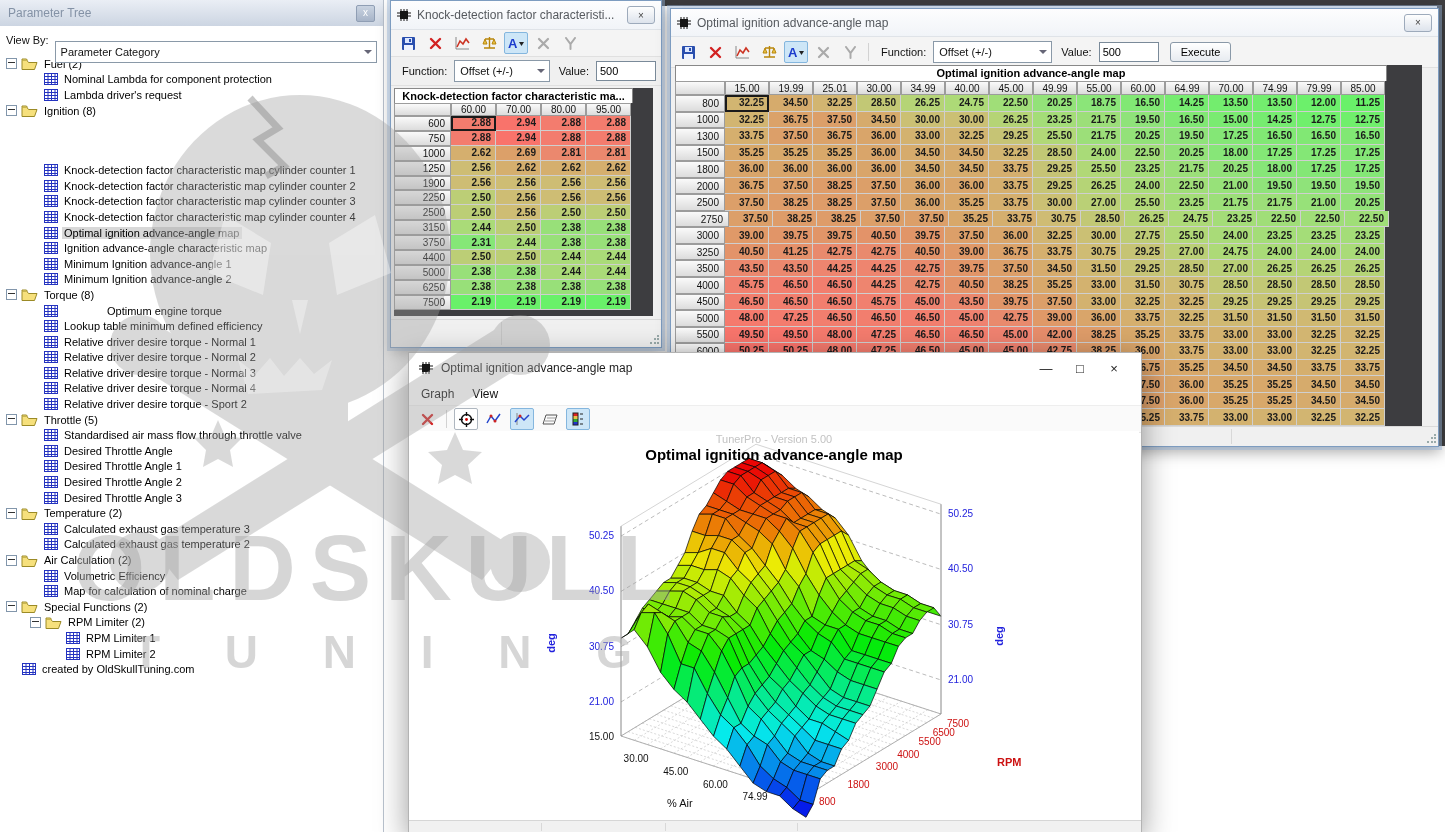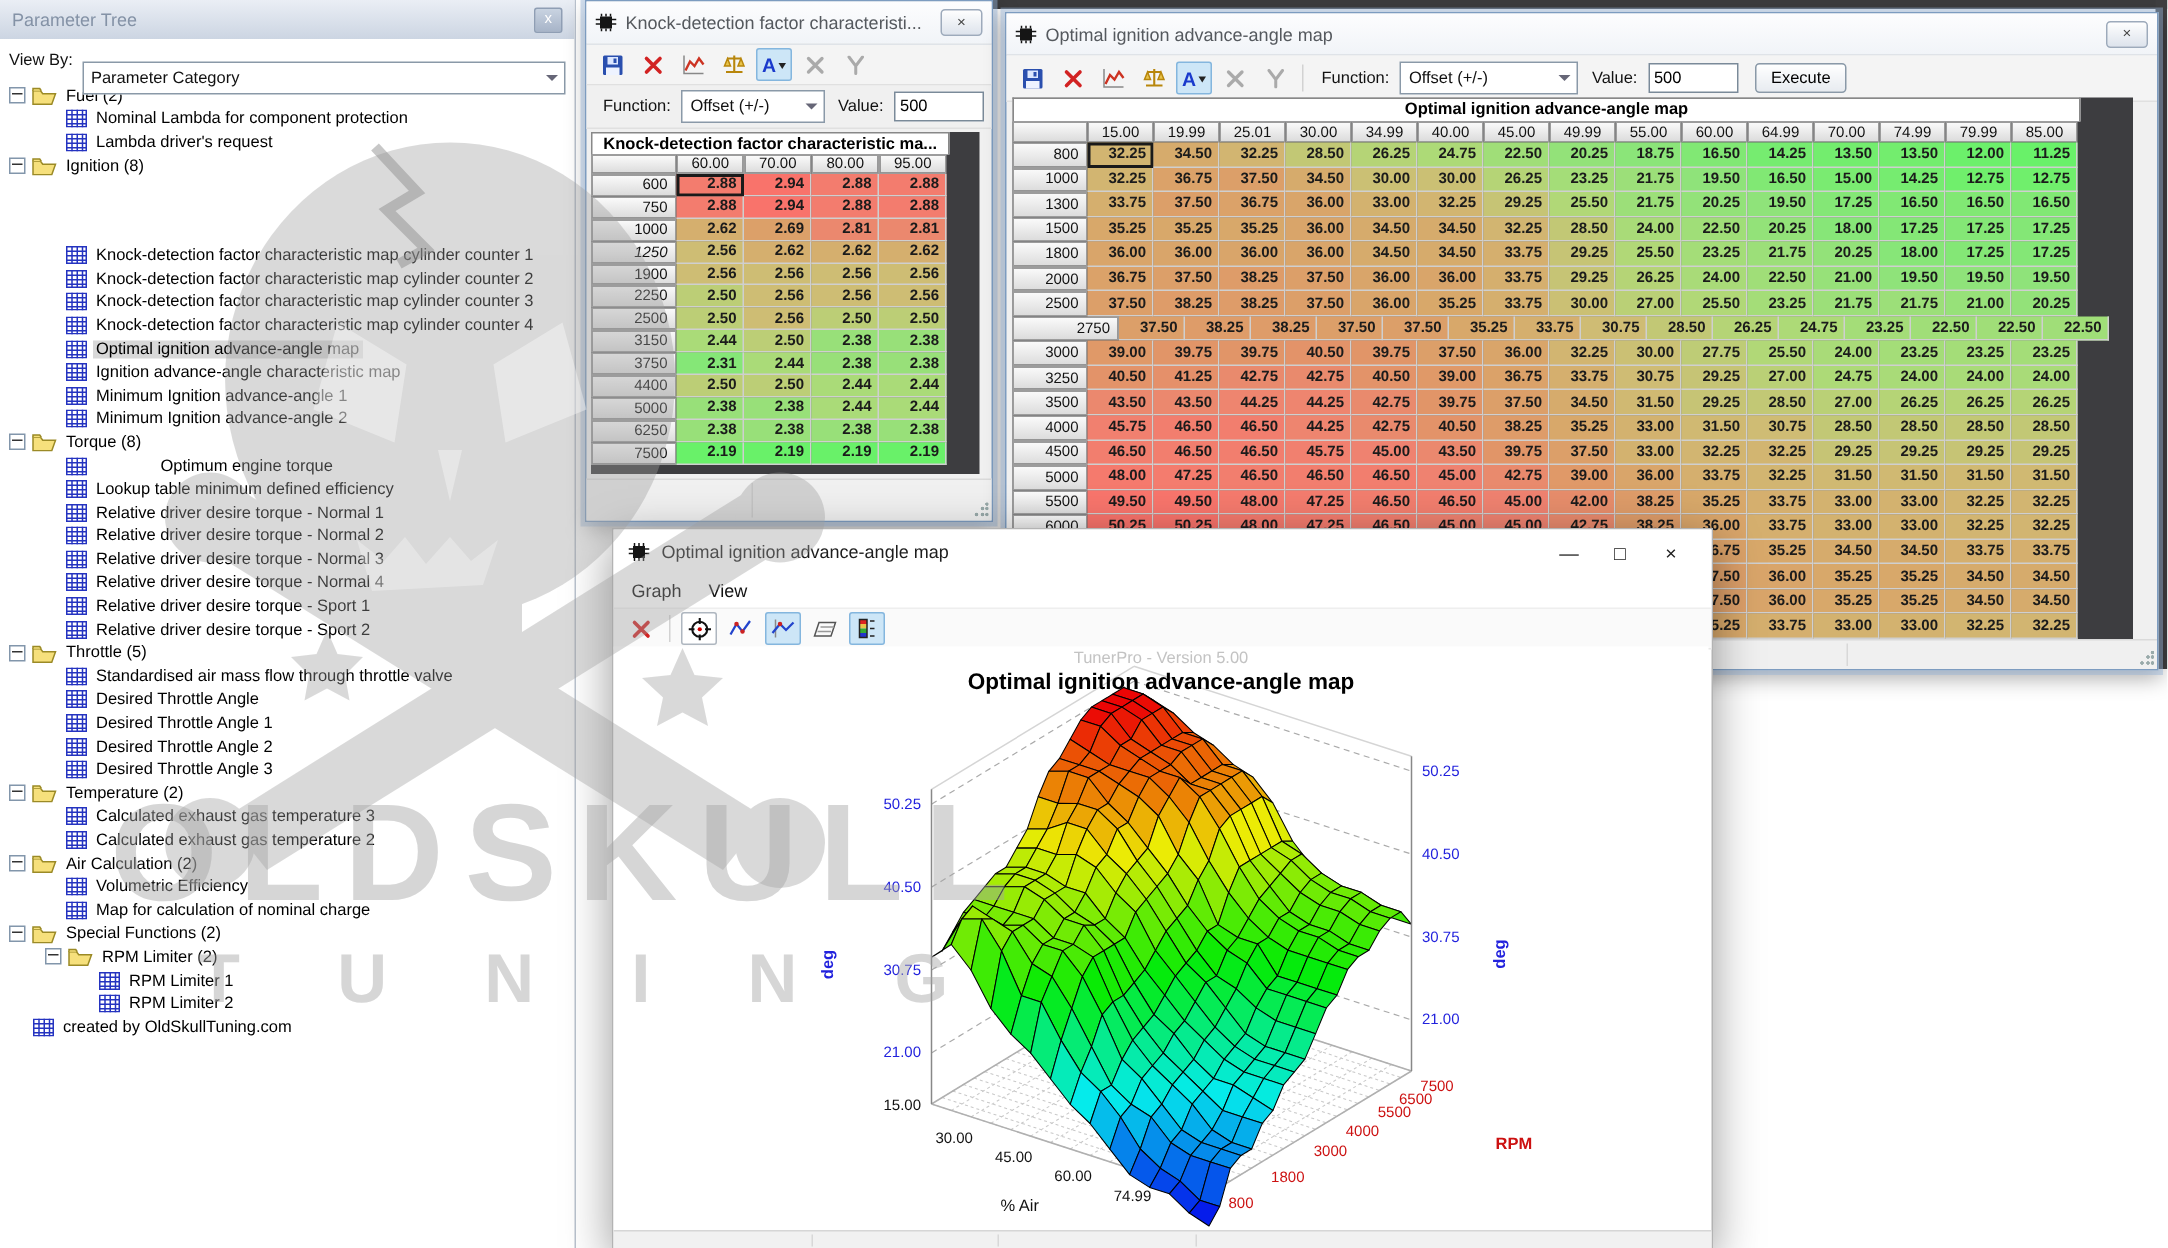--- a/index.html
+++ b/index.html
@@ -287,29 +287,20 @@
           </span>
           <span class="tlabel">Relative driver desire torque - Normal 4</span>
         </div>
         <div class="trow" style="padding-left: 44px;">
           <span class="ticon">
             <svg width="14" height="12" viewBox="0 0 14 12">
               <rect x="0.5" y="0.5" width="13" height="11" fill="#fff" stroke="#2433c0"></rect>
               <path d="M0 3.5h14M0 6.5h14M0 9.5h14M4 0v12M7.5 0v12M11 0v12" stroke="#2433c0"></path>
             </svg>
           </span>
-          <span class="tlabel">Relative driver desire torque - Sport 1</span>
-        </div>
-        <div class="trow" style="padding-left: 44px;">
-          <span class="ticon">
-            <svg width="14" height="12" viewBox="0 0 14 12">
-              <rect x="0.5" y="0.5" width="13" height="11" fill="#fff" stroke="#2433c0"></rect>
-              <path d="M0 3.5h14M0 6.5h14M0 9.5h14M4 0v12M7.5 0v12M11 0v12" stroke="#2433c0"></path>
-            </svg>
-          </span>
           <span class="tlabel">Relative driver desire torque - Sport 2</span>
         </div>
         <div class="trow" style="padding-left: 6px;">
           <span class="expandbox"></span>
           <span class="ticon">
             <svg width="17" height="13" viewBox="0 0 17 13">
               <path d="M1 3.5 h5 l1.5 2 h8.5 l-2.5 7 H1 z" fill="#f6e07c" stroke="#9b8a26"></path>
               <path d="M1 3.5 V2 h4.5 l1 1.5" fill="#f6e07c" stroke="#9b8a26"></path>
             </svg>
           </span>
@@ -553,21 +544,21 @@
           <div class="dt-c" style="width:45px;height:14.9px;background:rgb(243,124,110);">2.88</div>
         </div>
         <div class="dt-row">
           <div class="dt-rh" style="width:57px;height:14.9px;">1000</div>
           <div class="dt-c" style="width:45px;height:14.9px;background:rgb(213,175,110);">2.62</div>
           <div class="dt-c" style="width:45px;height:14.9px;background:rgb(220,160,105);">2.69</div>
           <div class="dt-c" style="width:45px;height:14.9px;background:rgb(235,136,110);">2.81</div>
           <div class="dt-c" style="width:45px;height:14.9px;background:rgb(235,136,110);">2.81</div>
         </div>
         <div class="dt-row">
-          <div class="dt-rh" style="width:57px;height:14.9px;font-style:italic;">1250</div>
+          <div class="dt-rh" style="width:57px;height:14.9px;">1250</div>
           <div class="dt-c" style="width:45px;height:14.9px;background:rgb(206,189,116);">2.56</div>
           <div class="dt-c" style="width:45px;height:14.9px;background:rgb(213,175,110);">2.62</div>
           <div class="dt-c" style="width:45px;height:14.9px;background:rgb(213,175,110);">2.62</div>
           <div class="dt-c" style="width:45px;height:14.9px;background:rgb(213,175,110);">2.62</div>
         </div>
         <div class="dt-row">
           <div class="dt-rh" style="width:57px;height:14.9px;">1900</div>
           <div class="dt-c" style="width:45px;height:14.9px;background:rgb(206,189,116);">2.56</div>
           <div class="dt-c" style="width:45px;height:14.9px;background:rgb(206,189,116);">2.56</div>
           <div class="dt-c" style="width:45px;height:14.9px;background:rgb(206,189,116);">2.56</div>
@@ -839,21 +830,21 @@
           <div class="dt-c" style="width:44px;height:16.55px;background:rgb(203,192,116);">30.00</div>
           <div class="dt-c" style="width:44px;height:16.55px;background:rgb(186,208,118);">27.00</div>
           <div class="dt-c" style="width:44px;height:16.55px;background:rgb(177,216,119);">25.50</div>
           <div class="dt-c" style="width:44px;height:16.55px;background:rgb(164,221,120);">23.25</div>
           <div class="dt-c" style="width:44px;height:16.55px;background:rgb(156,223,121);">21.75</div>
           <div class="dt-c" style="width:44px;height:16.55px;background:rgb(156,223,121);">21.75</div>
           <div class="dt-c" style="width:44px;height:16.55px;background:rgb(151,225,121);">21.00</div>
           <div class="dt-c" style="width:44px;height:16.55px;background:rgb(147,226,121);">20.25</div>
         </div>
         <div class="dt-row">
-          <div class="dt-rh" style="width:71px;height:16.55px;">2750</div>
+          <div class="dt-rh" style="width:54px;height:16.55px;">2750</div>
           <div class="dt-c" style="width:44px;height:16.55px;background:rgb(220,159,105);">37.50</div>
           <div class="dt-c" style="width:44px;height:16.55px;background:rgb(222,156,105);">38.25</div>
           <div class="dt-c" style="width:44px;height:16.55px;background:rgb(222,156,105);">38.25</div>
           <div class="dt-c" style="width:44px;height:16.55px;background:rgb(220,159,105);">37.50</div>
           <div class="dt-c" style="width:44px;height:16.55px;background:rgb(220,159,105);">37.50</div>
           <div class="dt-c" style="width:44px;height:16.55px;background:rgb(216,168,106);">35.25</div>
           <div class="dt-c" style="width:44px;height:16.55px;background:rgb(213,175,110);">33.75</div>
           <div class="dt-c" style="width:44px;height:16.55px;background:rgb(207,188,116);">30.75</div>
           <div class="dt-c" style="width:44px;height:16.55px;background:rgb(194,200,117);">28.50</div>
           <div class="dt-c" style="width:44px;height:16.55px;background:rgb(181,212,118);">26.25</div>

